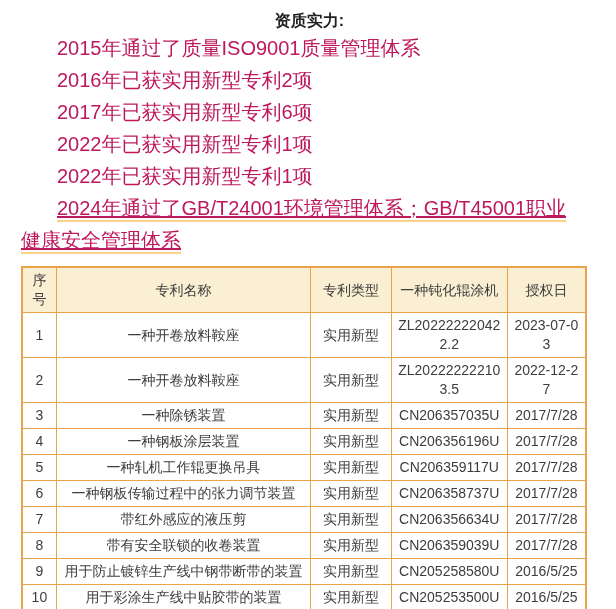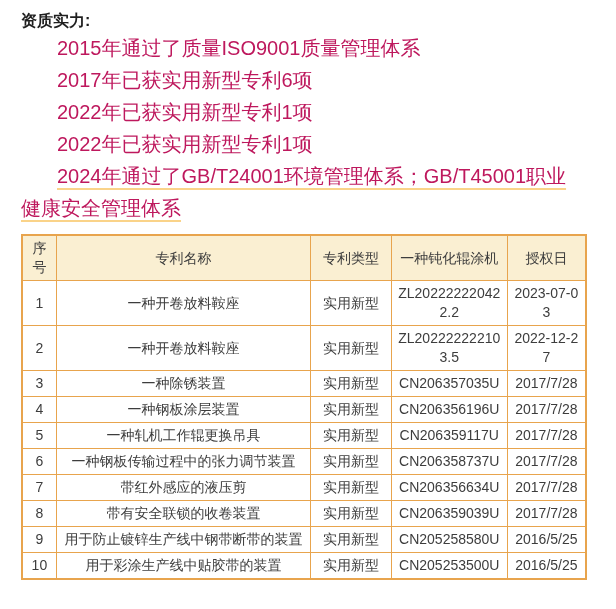--- a/index.html
+++ b/index.html
@@ -16,30 +16,32 @@
   }
   .doc {
     padding: 10px 18px 0 21px;
   }
   .heading {
     font-size: 16px;
     line-height: 22px;
     font-weight: bold;
     color: #1f1f1f;
     margin: 0;
+    text-align: center;
   }
   .para {
     font-size: 20px;
     line-height: 32px;
     margin: 0;
     text-indent: 36px;
     color: #be185d;
   }
   .para-2024 {
     max-width: 552px;
+    text-decoration: underline;
   }
   .underlined {
     text-decoration: underline;
     text-decoration-color: #FAD389;
     text-decoration-thickness: 2px;
     text-underline-offset: 5px;
   }
   table.patents {
     border-collapse: collapse;
     table-layout: fixed;
@@ -75,20 +77,21 @@
   col.c-date   { width: 78px; }
 </style>
 </head>
 <body>
 
 <div class="doc">
 
   <p class="heading">资质实力:</p>
 
   <p class="para">2015年通过了质量ISO9001质量管理体系</p>
+  <p class="para">2016年已获实用新型专利2项</p>
   <p class="para">2017年已获实用新型专利6项</p>
   <p class="para">2022年已获实用新型专利1项</p>
   <p class="para">2022年已获实用新型专利1项</p>
 
   <p class="para para-2024"><span class="underlined">2024年通过了GB/T24001环境管理体系；GB/T45001职业健康安全管理体系</span></p>
 
   <table class="patents">
     <colgroup>
       <col class="c-index">
         <col class="c-name">

